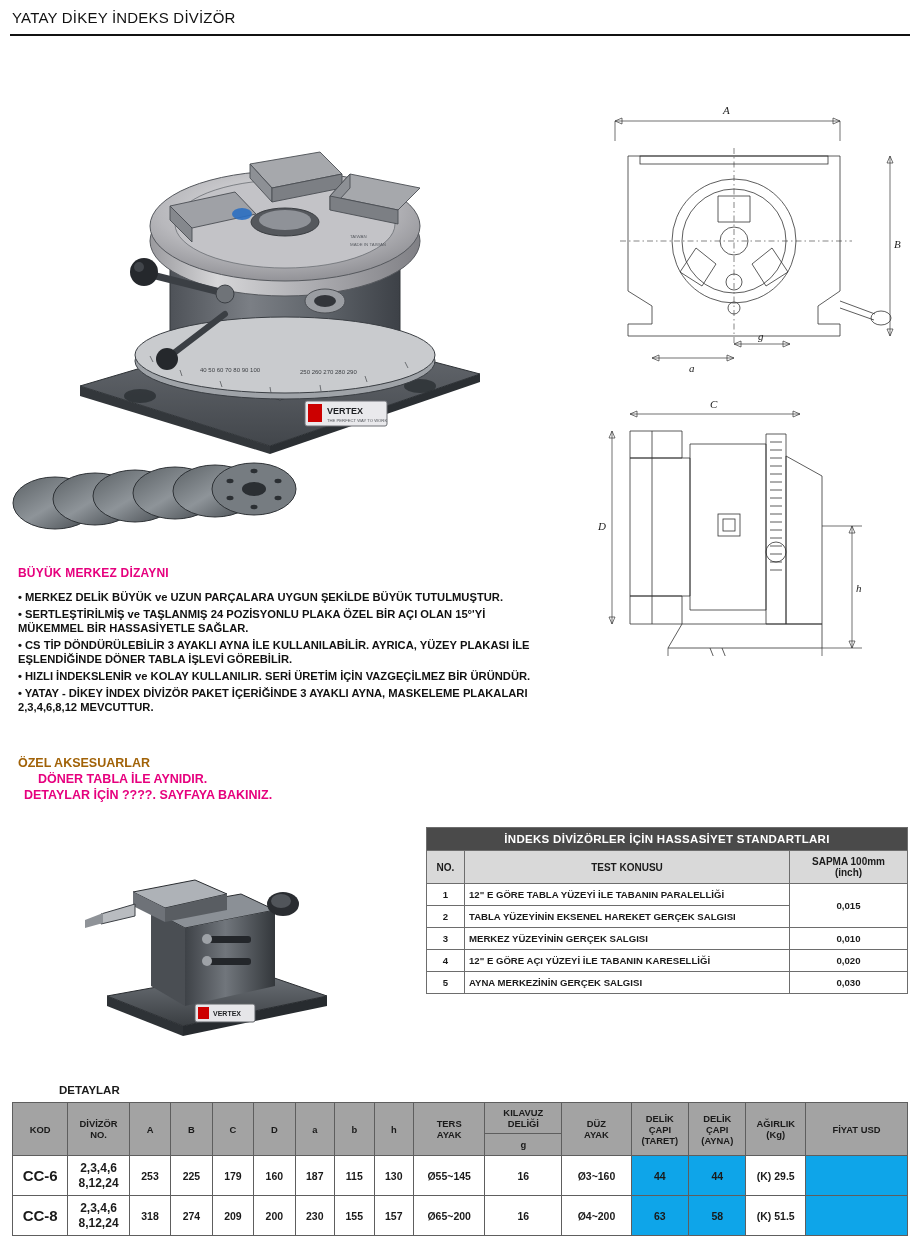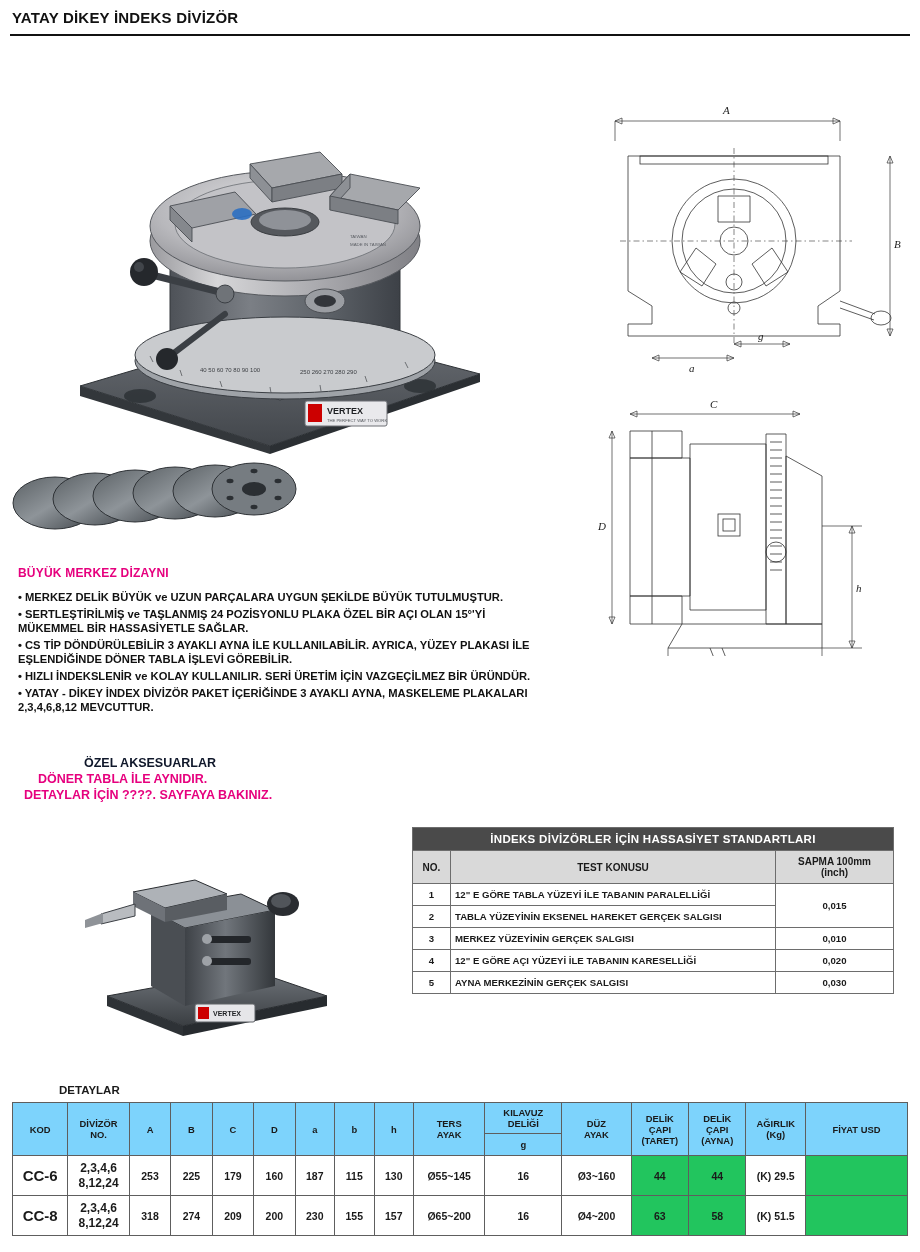--- a/index.html
+++ b/index.html
@@ -10,21 +10,21 @@
     background: #ffffff;
     font-family: "Liberation Sans", sans-serif;
     color: #1a1a1a;
     position: relative;
     overflow: hidden;
   }
 
   
   .page-title {
     font-size: 15px;
-    font-weight: bold;
+    font-weight: normal;
     letter-spacing: 0.2px;
     padding: 9px 0 8px 12px;
     color: #111;
   }
   .title-rule {
     height: 2px;
     background: #111;
     margin: 0 10px 0 10px;
   }
 
@@ -84,36 +84,36 @@
 
   .accessory-head {
     position: absolute;
     left: 18px;
     top: 755px;
     width: 420px;
     font-size: 12.5px;
     font-weight: bold;
     line-height: 16px;
   }
-  .accessory-head .l1 { color: #0f172a; margin-left: 66px; }
+  .accessory-head .l1 { color: #a16207; }
   .accessory-head .l2 { color: #e6007e; margin-left: 20px; }
   .accessory-head .l3 { color: #e6007e; margin-left: 6px; }
 
   .photo-accessory {
     position: absolute;
     left: 55px;
     top: 818px;
     width: 320px;
     height: 225px;
   }
 
   
   .accuracy-table {
     position: absolute;
-    left: 412px;
+    left: 426px;
     top: 827px;
     width: 482px;
     border-collapse: collapse;
     font-size: 9.6px;
   }
   .accuracy-table td, .accuracy-table th {
     border: 1px solid #6d6d6d;
     padding: 5px 4px;
     vertical-align: middle;
   }
@@ -153,37 +153,37 @@
     border-collapse: collapse;
     font-size: 10px;
   }
   .details-table th, .details-table td {
     border: 1px solid #5e5e5e;
     text-align: center;
     vertical-align: middle;
     padding: 4px 2px;
   }
   .details-table thead th {
-    background: #7dd3fc;
+    background: #a3a3a3;
     font-weight: bold;
     font-size: 9.4px;
     line-height: 11px;
     height: 46px;
   }
   .details-table thead th.sub {
     height: 22px;
   }
   .details-table td {
     height: 40px;
     font-weight: bold;
     font-size: 10.5px;
   }
   .details-table td.kod { font-size: 15px; }
   .details-table td.divizor { font-size: 12px; line-height: 15px; }
-  .pink-cell { background: #22c55e; }
+  .pink-cell { background: #0ea5e9; }
   .pink-head { background: #f7d9e6; }
 
   svg { display: block; }
   .dim-line { stroke: #333; stroke-width: 0.7; fill: none; }
   .thin { stroke: #333; stroke-width: 0.8; fill: none; }
   .dash { stroke: #333; stroke-width: 0.6; fill: none; stroke-dasharray: 6 3 1.5 3; }
   .lbl { font-size: 11px; fill: #222; font-family: "Liberation Serif", serif; font-style: italic; }
 </style>
 </head>
 <body>

